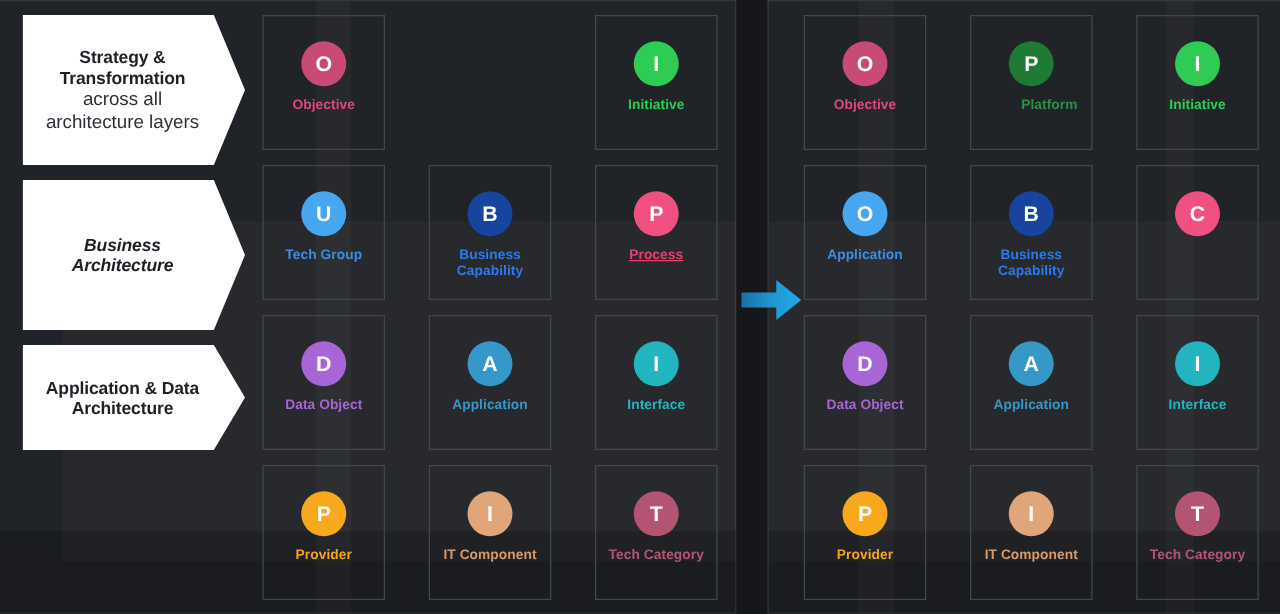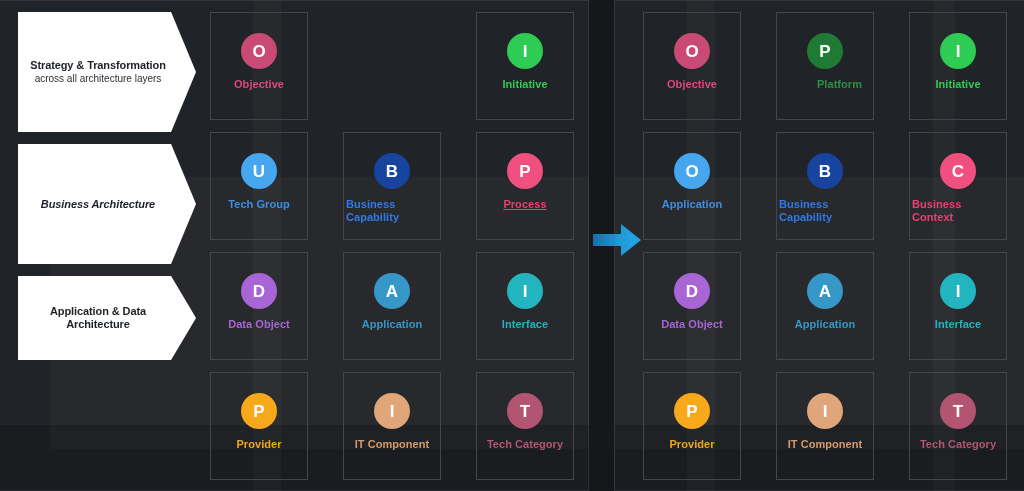--- a/index.html
+++ b/index.html
@@ -59,28 +59,28 @@
     clip-path: polygon(0 0, 86% 0, 100% 50%, 86% 100%, 0 100%);
     display: flex;
     flex-direction: column;
     align-items: center;
     justify-content: center;
     text-align: center;
     padding: 6px 26px 6px 8px;
   }
   .layer-title {
     color: #1d2126;
-    font-size: 11px;
+    font-size: 14px;
     font-weight: bold;
     line-height: 1.17;
     letter-spacing: -0.1px;
   }
   .layer-sub {
     color: #2b3036;
-    font-size: 10px;
+    font-size: 15px;
     font-weight: normal;
     line-height: 1.2;
     margin-top: 1px;
   }
 
   
   .grid {
     position: absolute;
     display: grid;
     z-index: 4;
@@ -128,21 +128,21 @@
     font-size: 17px;
     font-weight: bold;
     line-height: 1;
     flex: none;
   }
   .cell-label {
     margin-top: 9px;
     font-size: 11px;
     font-weight: bold;
     line-height: 1.18;
-    text-align: left;
+    text-align: center;
     letter-spacing: 0.05px;
     max-width: 92px;
   }
 
   
   #flow-arrow {
     position: absolute;
     left: 593px;
     top: 222px;
     width: 48px;
@@ -261,21 +261,20 @@
       <div class="cell">
         <div class="badge" style="background: rgb(70, 166, 240);">O</div>
         <div class="cell-label" style="color: rgb(61, 142, 224);">Application</div>
       </div>
       <div class="cell">
         <div class="badge" style="background: rgb(22, 68, 158);">B</div>
         <div class="cell-label" style="color: rgb(47, 122, 232);">Business Capability</div>
       </div>
       <div class="cell">
         <div class="badge" style="background: rgb(240, 80, 127);">C</div>
-        <div class="cell-label" style="color: rgb(236, 63, 113);">Business Context</div>
       </div>
       <div class="cell">
         <div class="badge" style="background: rgb(167, 101, 214);">D</div>
         <div class="cell-label" style="color: rgb(167, 101, 214);">Data Object</div>
       </div>
       <div class="cell">
         <div class="badge" style="background: rgb(54, 151, 201);">A</div>
         <div class="cell-label" style="color: rgb(54, 151, 201);">Application</div>
       </div>
       <div class="cell">

